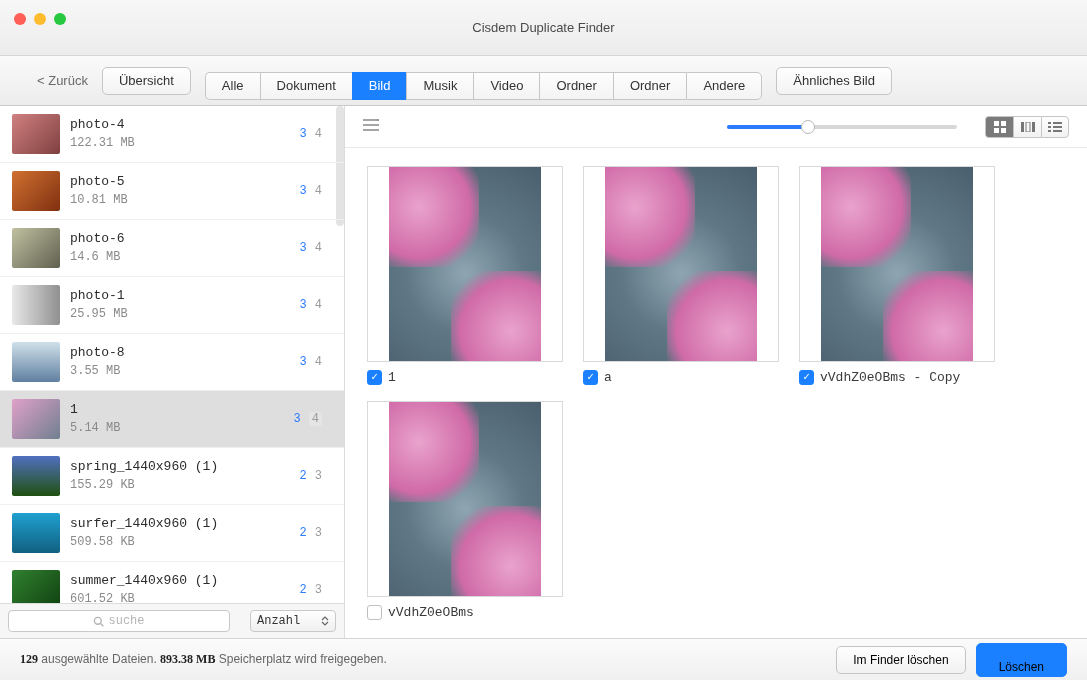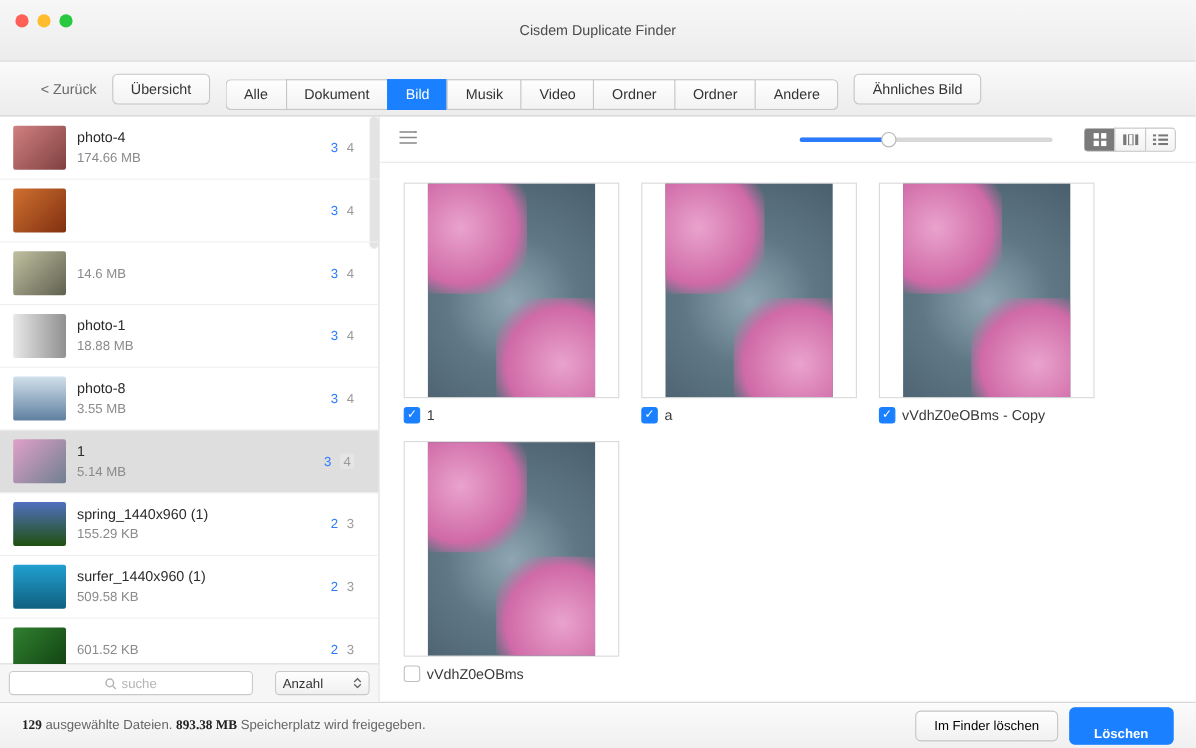--- a/index.html
+++ b/index.html
@@ -12,21 +12,21 @@
 .tl-green { background: #28c840; }
 .titlebar-title { margin: 0 auto; font-size: 13px; color: #4a4a4a; }
 .toolbar { height: 50px; background: linear-gradient(#fafafa,#ececec); border-bottom: 1px solid #c9c9c9; display: flex; align-items: center; padding: 0 37px; gap: 14px; }
 .back-link { color: #6a6a6a; font-size: 13px; cursor: pointer; }
 .seg-btn, .over-btn, .sim-btn { height: 28px; padding: 0 16px; background: linear-gradient(#fefefe,#f3f3f3); border: 1px solid #c6c6c6; border-radius: 5px; font-size: 13px; color: #333; cursor: pointer; }
 .seg-group { display: inline-flex; margin-top: 10px; }
 .seg-group .seg-btn { border-radius: 0; border-right-width: 0; }
 .seg-group .seg-btn:first-child { border-top-left-radius: 5px; border-bottom-left-radius: 5px; }
 .seg-group .seg-btn:last-child { border-top-right-radius: 5px; border-bottom-right-radius: 5px; border-right-width: 1px; }
 .seg-btn.active { background: #1a80ff; color: #fff; border-color: #1a80ff; }
-.content { flex: 1; display: flex; min-height: 0; }
+.content { flex: 1; display: flex; min-height: 0; font-family: Liberation Mono, monospace; }
 .sidebar { width: 345px; border-right: 1px solid #dcdcdc; display: flex; flex-direction: column; background: #fff; position: relative; }
 .file-list { flex: 1; overflow-y: auto; }
 .list-item { display: flex; align-items: center; gap: 10px; padding: 8px 12px; border-bottom: 1px solid #efefef; position: relative; cursor: pointer; }
 .list-item.selected { background: #dedede; }
 .thumb { width: 48px; height: 40px; background: linear-gradient(135deg,#b0c0d0,#7090a0); border-radius: 2px; flex-shrink: 0; }
 .item-text { flex: 1; line-height: 1.3; }
 .item-name { font-size: 13px; color: #2b2b2b; }
 .item-size { font-size: 12px; color: #8a8a8a; margin-top: 2px; }
 .item-counts { display: flex; gap: 8px; font-size: 12px; position: absolute; right: 22px; top: 50%; transform: translateY(-50%); }
 .count-blue { color: #2b7bff; }
@@ -58,21 +58,21 @@
 .inner-img::after { width: 120px; height: 120px; bottom: -30px; right: -30px; }
 .card-caption { display: flex; align-items: center; gap: 6px; margin-top: 8px; font-size: 13px; color: #3a3a3a; }
 .chk { width: 15px; height: 15px; border-radius: 3px; border: 1px solid #c0c0c0; flex-shrink: 0; display: flex; align-items: center; justify-content: center; }
 .chk.checked { background: #1a80ff; border-color: #1a80ff; }
 .chk.checked::after { content: "✓"; color: #fff; font-size: 11px; line-height: 1; }
 .statusbar { height: 42px; border-top: 1px solid #d5d5d5; background: linear-gradient(#fbfbfb,#f0f0f0); display: flex; align-items: center; padding: 0 20px; gap: 10px; }
 .status-text { font-size: 12px; color: #666; }
 .status-text b { color: #222; font-weight: 600; font-family: Liberation Serif, serif; }
 .push { margin-left: auto; }
 .btn { height: 28px; padding: 0 16px; background: linear-gradient(#fefefe,#f1f1f1); border: 1px solid #c5c5c5; border-radius: 5px; font-size: 12px; cursor: pointer; }
-.btn.primary { background: #1a80ff; color: #ffffff; border-color: #1a80ff; padding: 16px 22px; font-weight: bold; }
+.btn.primary { background: #1a80ff; color: #000000; border-color: #1a80ff; padding: 16px 22px; }
 .scroll-mark { position: absolute; right: 0; top: 0; width: 8px; height: 120px; background: #c8c8c8; border-radius: 4px; opacity: 0.5; }
 </style>
 </head>
 <body>
 
 <div class="titlebar">
   <div class="traffic-lights">
     <div class="tl tl-red"></div>
     <div class="tl tl-yellow"></div>
     <div class="tl tl-green"></div>
@@ -98,49 +98,54 @@
 
 <div class="content">
 
   <div class="sidebar">
     <div class="file-list" id="file-list">
       <div class="scroll-mark"></div>
     <div class="list-item">
           <div class="thumb" style="background:linear-gradient(135deg,#d08080,#804040)"></div>
           <div class="item-text">
             <div class="item-name">photo-4</div>
-            <div class="item-size">174.66 MB</div>
+            <div class="item-size">122.31 MB</div>
           </div>
           <div class="item-counts">
             <span class="count-blue">3</span>
             <span class="count-grey">4</span>
           </div>
         </div>
         <div class="list-item">
           <div class="thumb" style="background:linear-gradient(135deg,#d07030,#803010)"></div>
+          <div class="item-text">
+            <div class="item-name">photo-5</div>
+            <div class="item-size">10.81 MB</div>
+          </div>
           <div class="item-counts">
             <span class="count-blue">3</span>
             <span class="count-grey">4</span>
           </div>
         </div>
         <div class="list-item">
           <div class="thumb" style="background:linear-gradient(135deg,#c0c0a0,#606050)"></div>
           <div class="item-text">
+            <div class="item-name">photo-6</div>
             <div class="item-size">14.6 MB</div>
           </div>
           <div class="item-counts">
             <span class="count-blue">3</span>
             <span class="count-grey">4</span>
           </div>
         </div>
         <div class="list-item">
           <div class="thumb" style="background:linear-gradient(90deg,#e8e8e8,#909090)"></div>
           <div class="item-text">
             <div class="item-name">photo-1</div>
-            <div class="item-size">18.88 MB</div>
+            <div class="item-size">25.95 MB</div>
           </div>
           <div class="item-counts">
             <span class="count-blue">3</span>
             <span class="count-grey">4</span>
           </div>
         </div>
         <div class="list-item">
           <div class="thumb" style="background:linear-gradient(180deg,#d0e0ea,#6080a0)"></div>
           <div class="item-text">
             <div class="item-name">photo-8</div>
@@ -180,20 +185,21 @@
             <div class="item-size">509.58 KB</div>
           </div>
           <div class="item-counts">
             <span class="count-blue">2</span>
             <span class="count-grey">3</span>
           </div>
         </div>
         <div class="list-item">
           <div class="thumb" style="background:linear-gradient(135deg,#308030,#104010)"></div>
           <div class="item-text">
+            <div class="item-name">summer_1440x960 (1)</div>
             <div class="item-size">601.52 KB</div>
           </div>
           <div class="item-counts">
             <span class="count-blue">2</span>
             <span class="count-grey">3</span>
           </div>
         </div>
       </div>
     <div class="sidebar-bottom">
       <div class="search-box">

